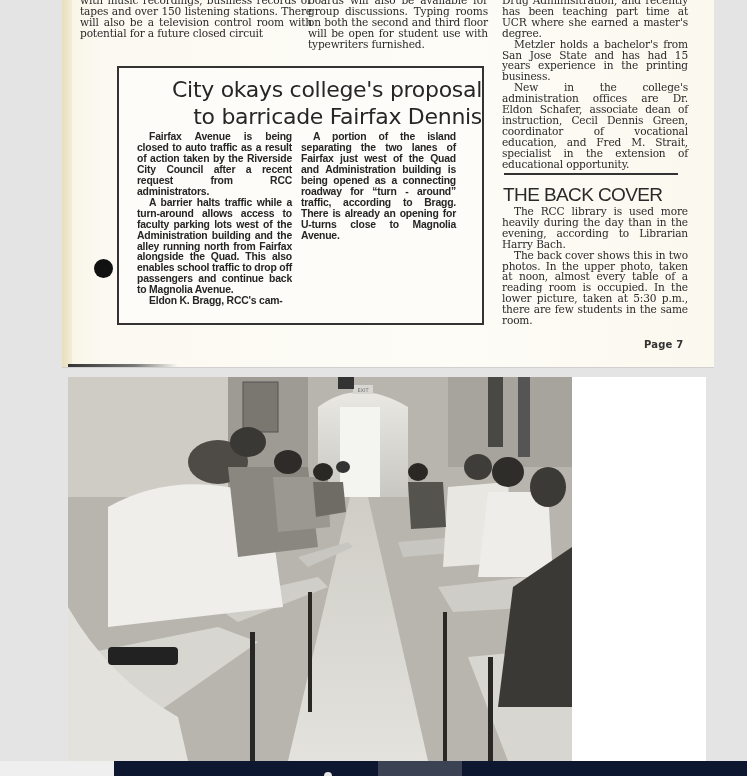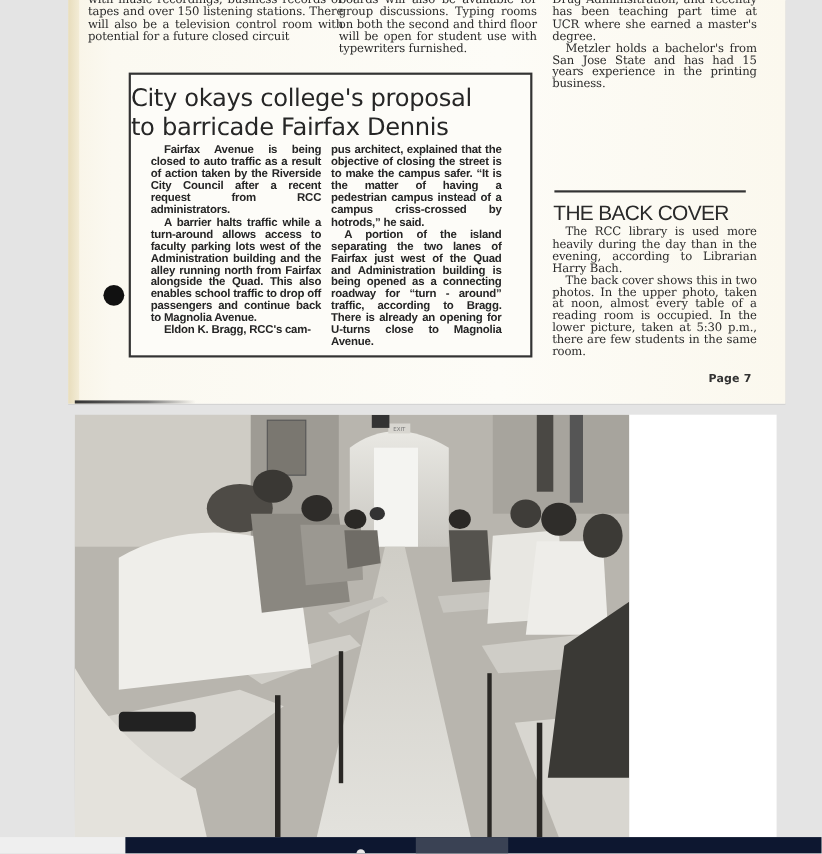--- a/index.html
+++ b/index.html
@@ -33,21 +33,21 @@
     .col-a { left: 18px; top: -5px; width: 232px; }
     .col-b { left: 246px; top: -5px; width: 180px; }
     .col-c { left: 440px; top: -5px; width: 186px; }
     .col-c2 { left: 440px; top: 206px; width: 186px; }
 
     .article-box {
       position: absolute; left: 55px; top: 66px; width: 367px; height: 259px;
       border: 2px solid #333; box-sizing: border-box; background: #fdfcf8;
     }
     .headline {
-      position: absolute; left: 0; top: 8px; width: 100%; text-align: left;
+      position: absolute; left: 0; top: 8px; width: 100%; text-align: right;
       font-family: "DejaVu Sans", sans-serif; font-weight: normal;
       font-size: 22px; line-height: 27px; color: #262626; letter-spacing: -0.3px;
     }
     .art-col {
       position: absolute; font-size: 10.4px; line-height: 10.95px; color: #252525;
       text-align: justify; font-weight: bold; font-family: Liberation Sans, sans-serif;
       letter-spacing: -0.2px;
     }
     .art-col p { margin: 0; }
     .art-col p.indent { text-indent: 12px; }
@@ -103,34 +103,34 @@
 
   <div class="col col-a">
     <p>with music recordings, business records or tapes and over 150 listening stations. There will also be a television control room with potential for a future closed circuit</p>
   </div>
   <div class="col col-b">
     <p>boards will also be available for group discussions. Typing rooms on both the second and third floor will be open for student use with typewriters furnished.</p>
   </div>
   <div class="col col-c">
     <p>Drug Adminisitration, and recently has been teaching part time at UCR where she earned a master's degree.</p>
     <p class="indent">Metzler holds a bachelor's from San Jose State and has had 15 years experience in the printing business.</p>
+    <p class="indent">New in the college's administration offices are Dr. Eldon Schafer, associate dean of instruction, Cecil Dennis Green, coordinator of vocational education, and Fred M. Strait, specialist in the extension of educational opportunity.</p>
   </div>
 
   <div class="article-box">
     <div class="headline">
       <div>City okays college's proposal</div>
       <div>to barricade Fairfax Dennis</div>
     </div>
     <div class="art-col art-left">
       <p class="indent">Fairfax Avenue is being closed to auto traffic as a result of action taken by the Riverside City Council after a recent request from RCC administrators.</p>
       <p class="indent">A barrier halts traffic while a turn-around allows access to faculty parking lots west of the Administration building and the alley running north from Fairfax alongside the Quad. This also enables school traffic to drop off passengers and continue back to Magnolia Avenue.</p>
       <p class="indent">Eldon K. Bragg, RCC's cam-</p>
     </div>
     <div class="art-col art-right">
-      <p>pus architect, explained that the objective of closing the street is to make the campus safer. “It is the matter of having a pedestrian campus instead of a campus criss-crossed by hotrods,” he said.</p>
       <p class="indent">A portion of the island separating the two lanes of Fairfax just west of the Quad and Administration building is being opened as a connecting roadway for “turn - around” traffic, according to Bragg. There is already an opening for U-turns close to Magnolia Avenue.</p>
     </div>
   </div>
 
   <div class="hole"></div>
 
   <div class="divider"></div>
   <div class="section-title">THE BACK COVER</div>
   <div class="col col-c2">
     <p class="indent">The RCC library is used more heavily during the day than in the evening, according to Librarian Harry Bach.</p>

